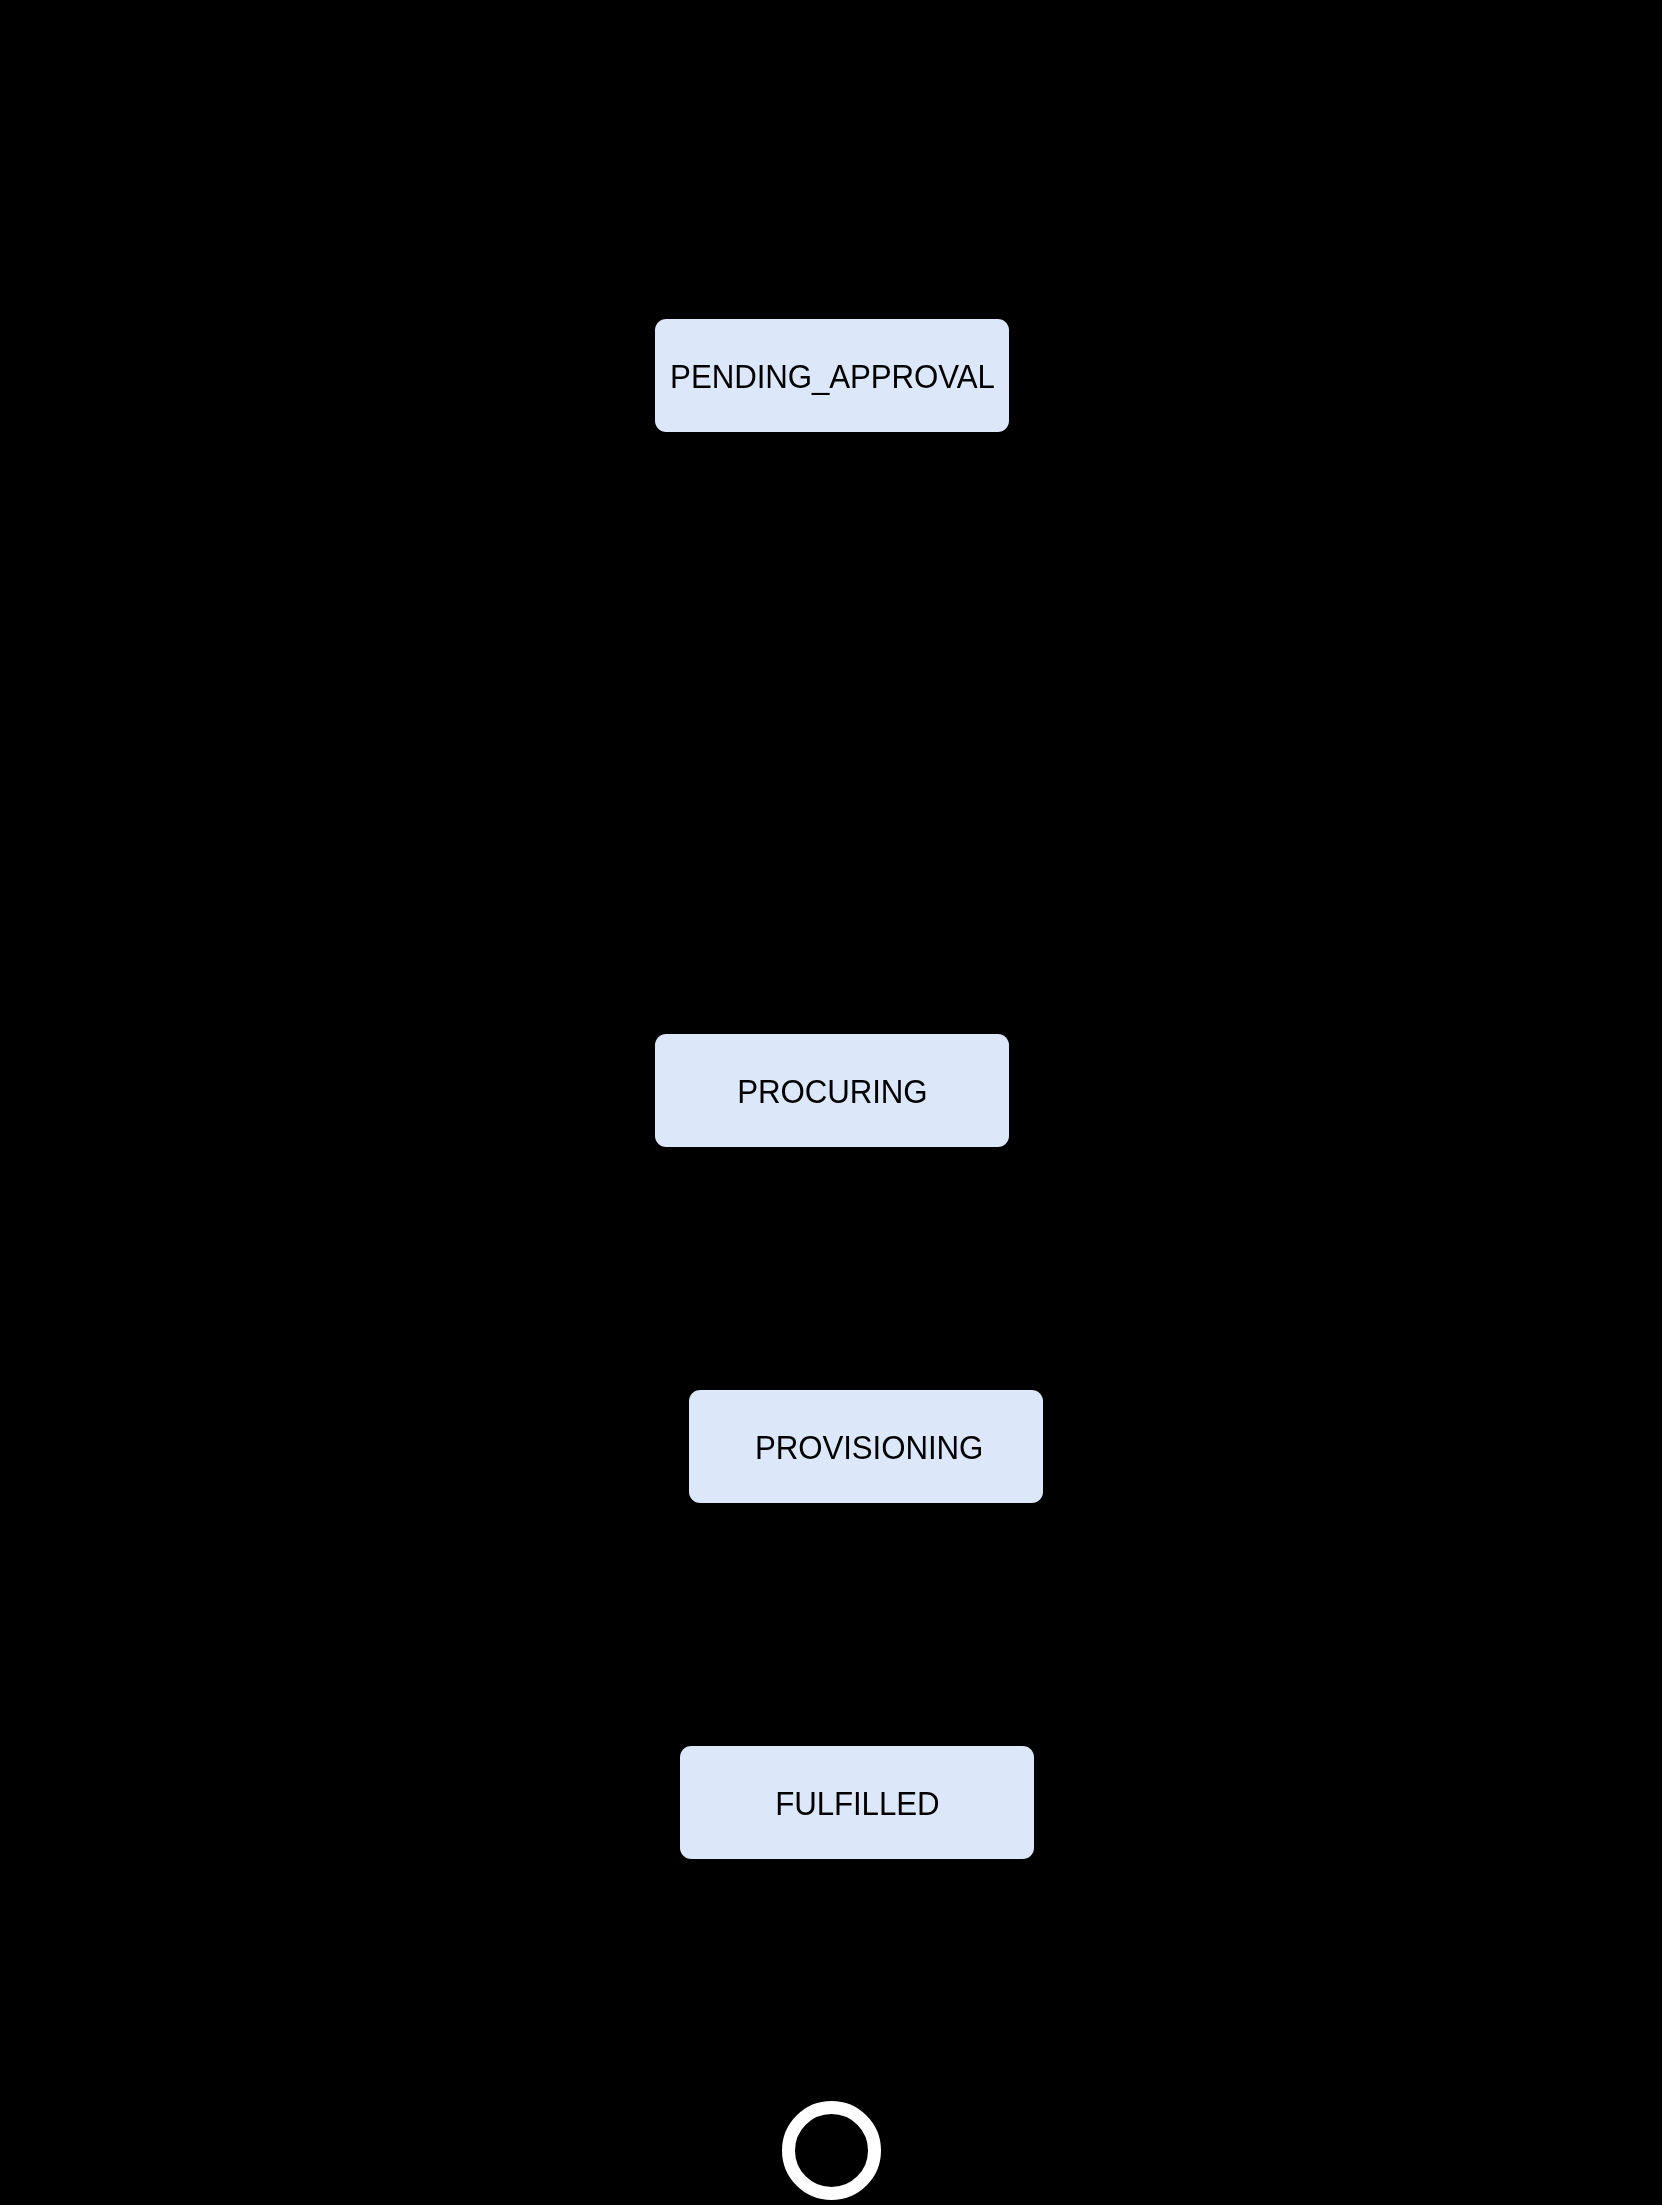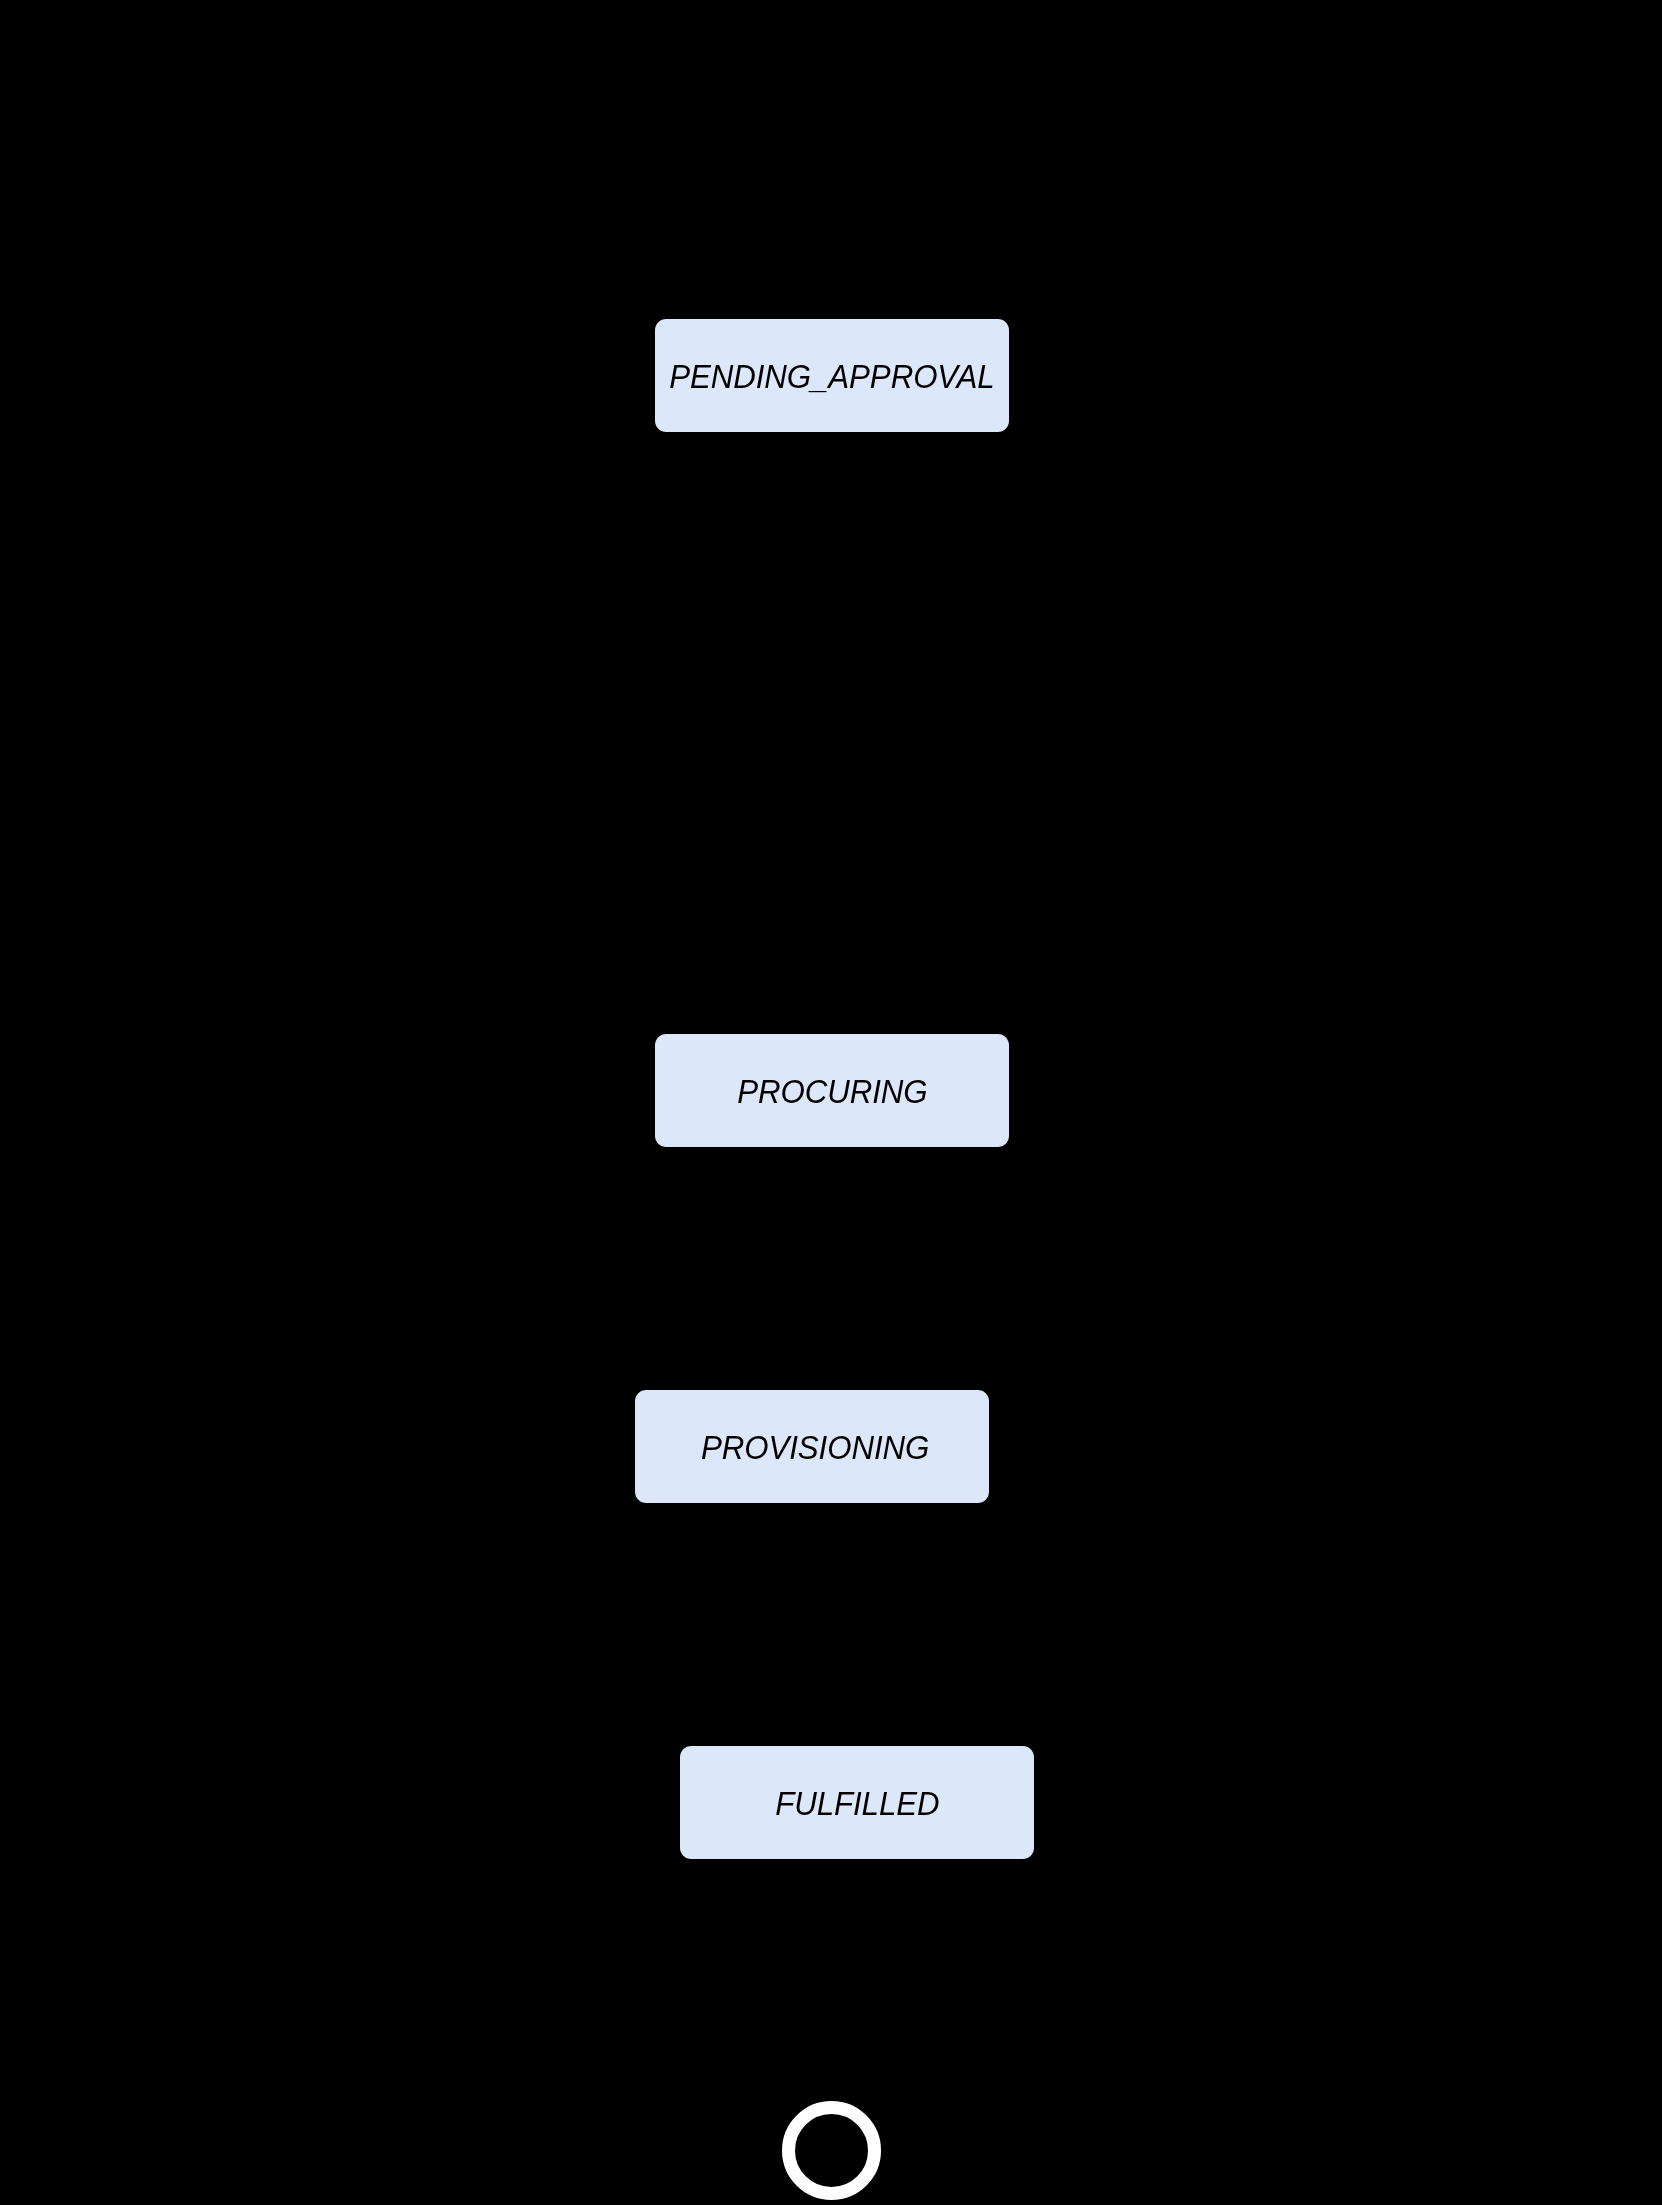--- a/index.html
+++ b/index.html
@@ -27,40 +27,39 @@
     position: absolute;
     box-sizing: border-box;
     width: 354px;
     height: 113px;
     border-radius: 11.3px;
     background: #dce8fa;
     display: flex;
     align-items: center;
     justify-content: center;
     overflow: hidden;
-    font-style: italic;
   }
 
   .state-label {
     color: #000000;
     font-size: 34px;
     line-height: 1;
     font-weight: 400;
     letter-spacing: -0.1px;
     white-space: nowrap;
     font-family: "Liberation Sans", "DejaVu Sans", sans-serif;
     transform: scaleX(0.92);
     transform-origin: center center;
   }
 
   
   #node-pending-approval { left: 655px; top: 319px; }
   #node-approved        { left: 655px; top: 675px; }
   #node-procuring       { left: 655px; top: 1034px; }
-  #node-provisioning    { left: 635px; top: 1390px; padding-left: 6px; }
+  #node-provisioning    { left: 689px; top: 1390px; padding-left: 6px; }
   #node-fulfilled       { left: 680px; top: 1746px; }
 
   
   #edges-layer {
     position: absolute;
     left: 0;
     top: 0;
     width: 1662px;
     height: 2205px;
     pointer-events: none;

